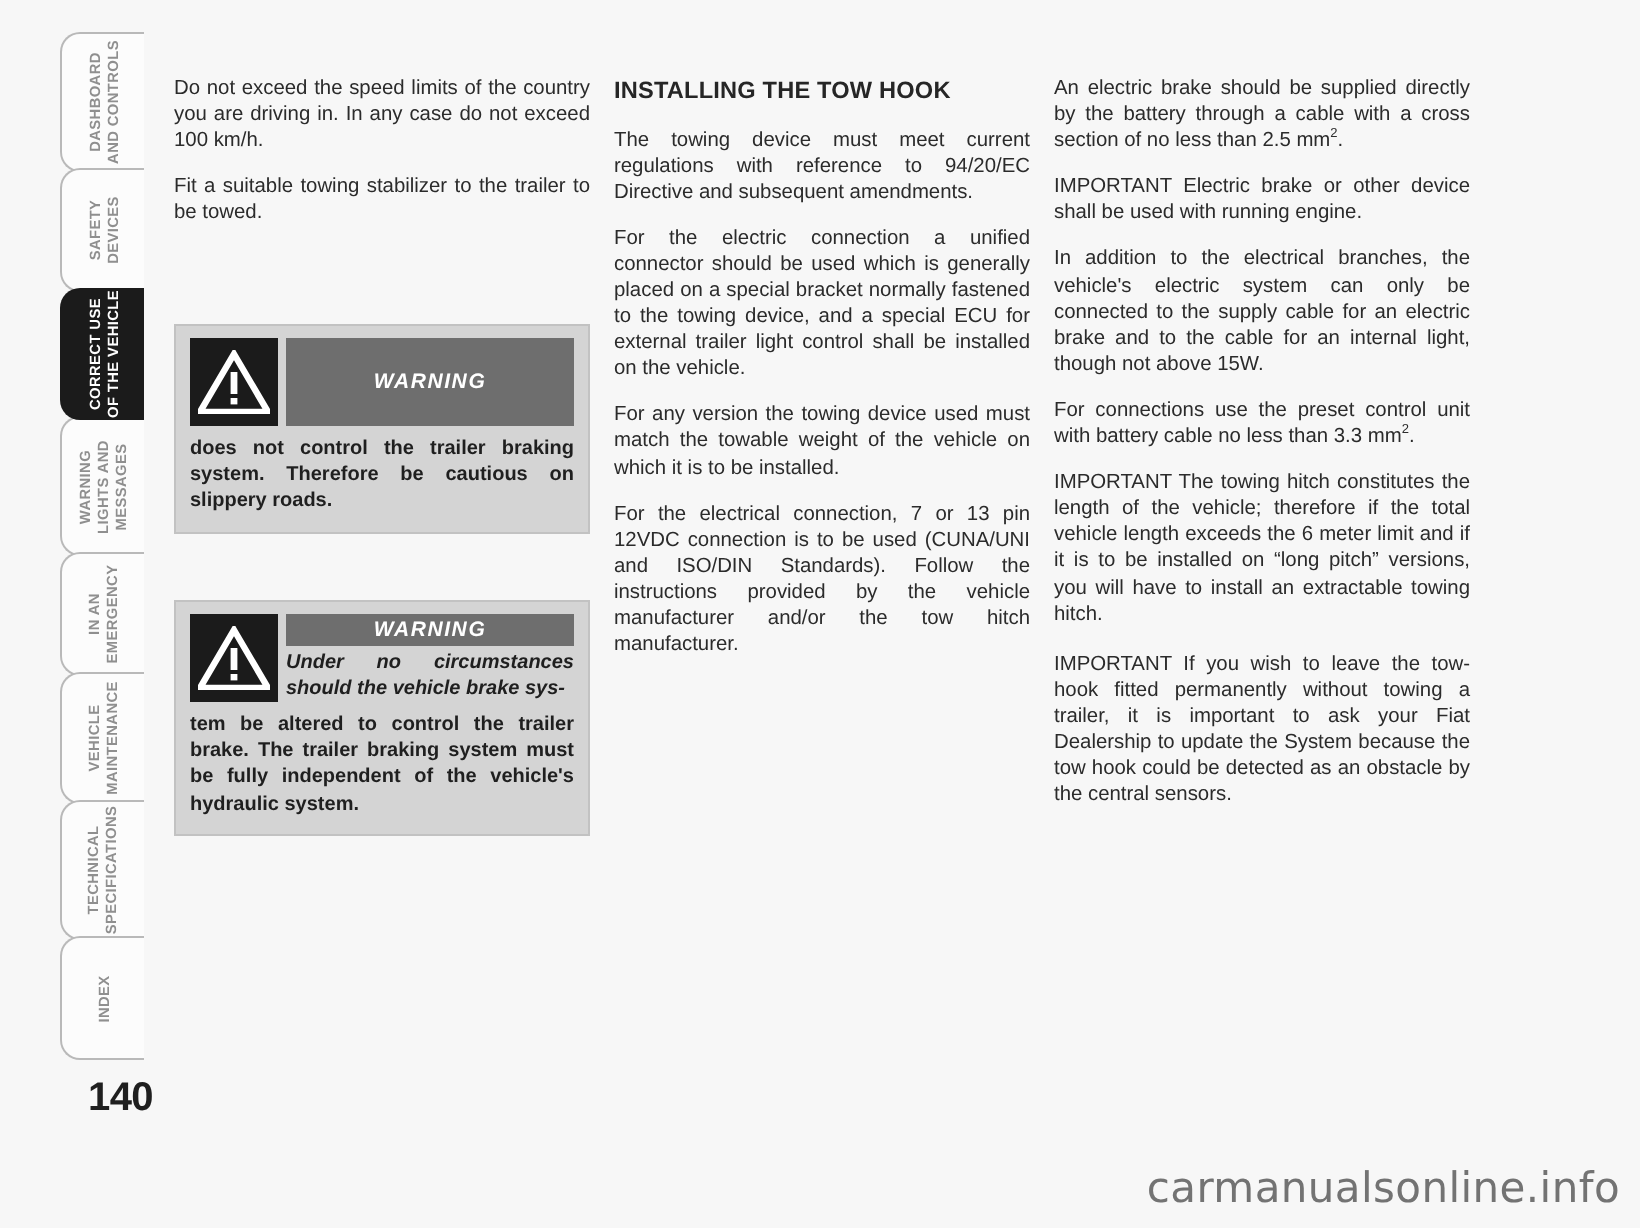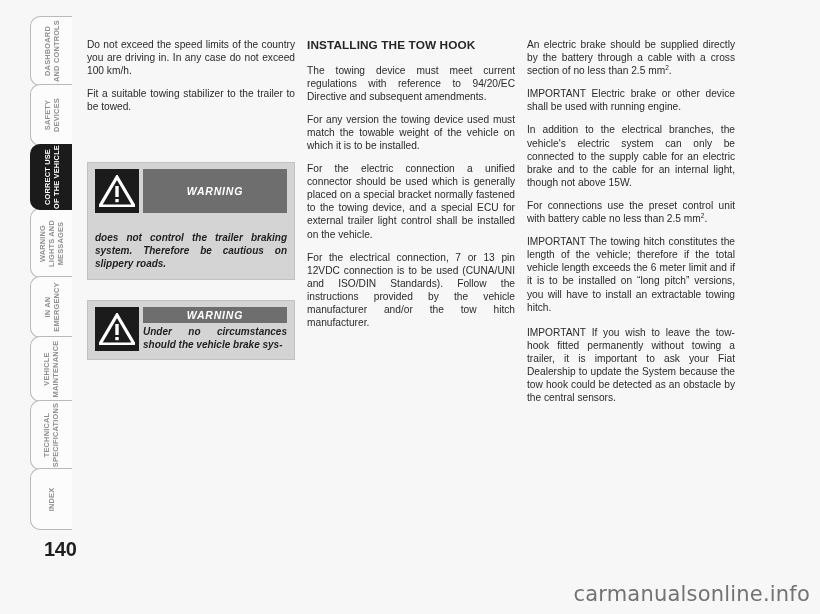--- a/index.html
+++ b/index.html
@@ -168,24 +168,23 @@
     font-weight: bold;
     font-style: italic;
     text-align: justify;
     color: #1f1f1f;
     margin-top: 2px;
   }
   .warn-text-rest {
     font-size: 10px;
     line-height: 13.2px;
     font-weight: bold;
-    font-style: italic;
     text-align: justify;
     color: #1f1f1f;
-    margin-top: 18px;
+    margin-top: 5px;
   }
   .wb-1 { top: 162px; }
   .wb-2 { top: 300px; }
 
   
   .watermark {
     position: absolute;
     right: 10px;
     bottom: 8px;
     font-size: 21px;
@@ -294,34 +293,35 @@
           <rect x="16.3" y="24" width="3.4" height="3.2" fill="#ffffff"></rect>
         </svg>
       </div>
       <div class="warn-right">
         <div class="warn-title-bar">
           <span>WARNING</span>
         </div>
         <div class="warn-text-top">Under no circumstances should the vehicle brake sys-</div>
       </div>
     </div>
+    <div class="warn-text-rest">tem be altered to control the trailer brake. The trailer braking system must be fully independent of the vehicle's hydraulic system.</div>
   </div>
 
   <div class="col col-2">
     <h2 class="section-title">INSTALLING THE TOW HOOK</h2>
     <p>The towing device must meet current regulations with reference to 94/20/EC Directive and subsequent amendments.</p>
+    <p>For the electric connection a unified connector should be used which is generally placed on a special bracket normally fastened to the towing device, and a special ECU for external trailer light control shall be installed on the vehicle.</p>
     <p>For any version the towing device used must match the towable weight of the vehicle on which it is to be installed.</p>
-    <p>For the electric connection a unified connector should be used which is generally placed on a special bracket normally fastened to the towing device, and a special ECU for external trailer light control shall be installed on the vehicle.</p>
     <p>For the electrical connection, 7 or 13 pin 12VDC connection is to be used (CUNA/UNI and ISO/DIN Standards). Follow the instructions provided by the vehicle manufacturer and/or the tow hitch manufacturer.</p>
   </div>
 
   <div class="col col-3">
     <p><span>An electric brake should be supplied directly by the battery through a cable with a cross section of no less than 2.5 mm</span><sup>2</sup><span>.</span></p>
     <p>IMPORTANT Electric brake or other device shall be used with running engine.</p>
     <p>In addition to the electrical branches, the vehicle's electric system can only be connected to the supply cable for an electric brake and to the cable for an internal light, though not above 15W.</p>
-    <p><span>For connections use the preset control unit with battery cable no less than 2.5 mm</span><sup>2</sup><span>.</span></p>
+    <p><span>For connections use the preset control unit with battery cable no less than 3.3 mm</span><sup>2</sup><span>.</span></p>
     <p style="margin-bottom:12px">IMPORTANT The towing hitch constitutes the length of the vehicle; therefore if the total vehicle length exceeds the 6 meter limit and if it is to be installed on “long pitch” versions, you will have to install an extractable towing hitch.</p>
     <p>IMPORTANT If you wish to leave the tow-hook fitted permanently without towing a trailer, it is important to ask your Fiat Dealership to update the System because the tow hook could be detected as an obstacle by the central sensors.</p>
   </div>
 
   <div class="watermark">carmanualsonline.info</div>
 
 </div>
 
 </body></html>

